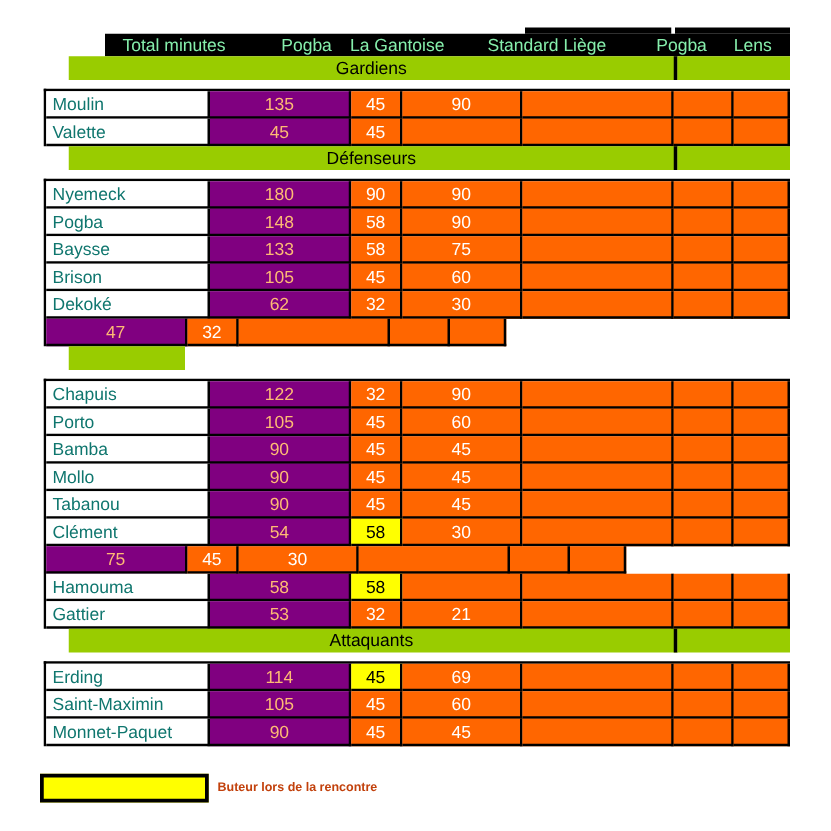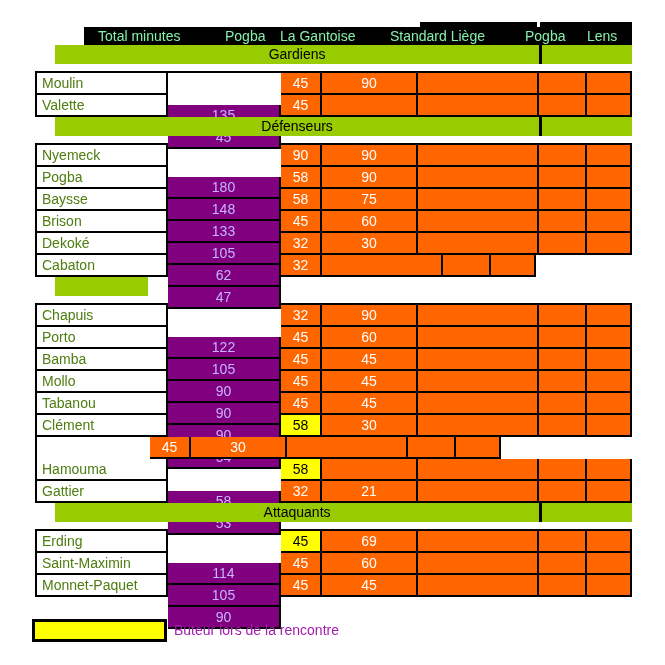--- a/index.html
+++ b/index.html
@@ -25,33 +25,33 @@
   .sec-left{width:501px;background:var(--green,#99CC00);border-right:3px solid #000;
             text-align:center;font-size:14px;line-height:19px;color:#000;}
   .sec-right{width:93px;background:var(--green,#99CC00);}
   .gap{height:7px;}
 
   
   .blk{border-top:2px solid #000;border-left:2px solid #000;width:595px;}
   .prow{display:flex;height:22px;}
   .cell{box-sizing:border-box;height:22px;border-right:2px solid #000;border-bottom:2px solid #000;
         font-size:14px;line-height:20px;white-space:nowrap;overflow:hidden;}
-  .c-name{width:131px;background:#fff;color:#4d7c0f;padding-left:5px;text-align:left;}
-  .c-total{width:113px;background:var(--purple,#800080);color:#c4b5fd;text-align:center;margin-top:32px;}
+  .c-name{width:131px;background:#fff;color:#0f766e;padding-left:5px;text-align:left;}
+  .c-total{width:113px;background:var(--purple,#800080);color:#fdba74;text-align:center;}
   .c-metz{width:41px;background:var(--orange,#FF6600);color:#fff;text-align:center;}
   .c-metz[data-scored="true"]{background:var(--yellow,#FFFF00);color:#000;}
   .c-gant{width:96px;background:var(--orange,#FF6600);color:#fff;text-align:center;}
   .c-std{width:121px;background:var(--orange,#FF6600);}
   .c-porto{width:48px;background:var(--orange,#FF6600);}
   .c-lens{width:45px;background:var(--orange,#FF6600);}
 
   
   .legend{position:absolute;left:32px;top:619px;display:flex;align-items:center;}
   .legend-box{width:129px;height:17px;background:var(--yellow,#FFFF00);border:3px solid #000;}
-  .legend-text{margin-left:7px;font-size:14px;color:#a21caf;line-height:23px;}
+  .legend-text{margin-left:7px;font-size:10px;color:#c2410c;line-height:23px;font-weight:bold;}
 </style>
 </head>
 <body>
 
 <div class="sheet">
   <div class="tbl">
 
     <div class="riser">
       <div class="r1"></div>
       <div class="r2"></div>
@@ -140,21 +140,20 @@
       <div class="prow">
         <div class="cell c-name">Dekoké</div>
         <div class="cell c-total">62</div>
         <div class="cell c-metz">32</div>
         <div class="cell c-gant">30</div>
         <div class="cell c-std"></div>
         <div class="cell c-porto"></div>
         <div class="cell c-lens"></div>
       </div>
       <div class="prow">
-        <div class="cell c-name">Cabaton</div>
         <div class="cell c-total">47</div>
         <div class="cell c-metz">32</div>
         <div class="cell c-std"></div>
         <div class="cell c-porto"></div>
         <div class="cell c-lens"></div>
       </div>
     </div>
 
     <div class="sec">
       <div class="sec-right"></div>

